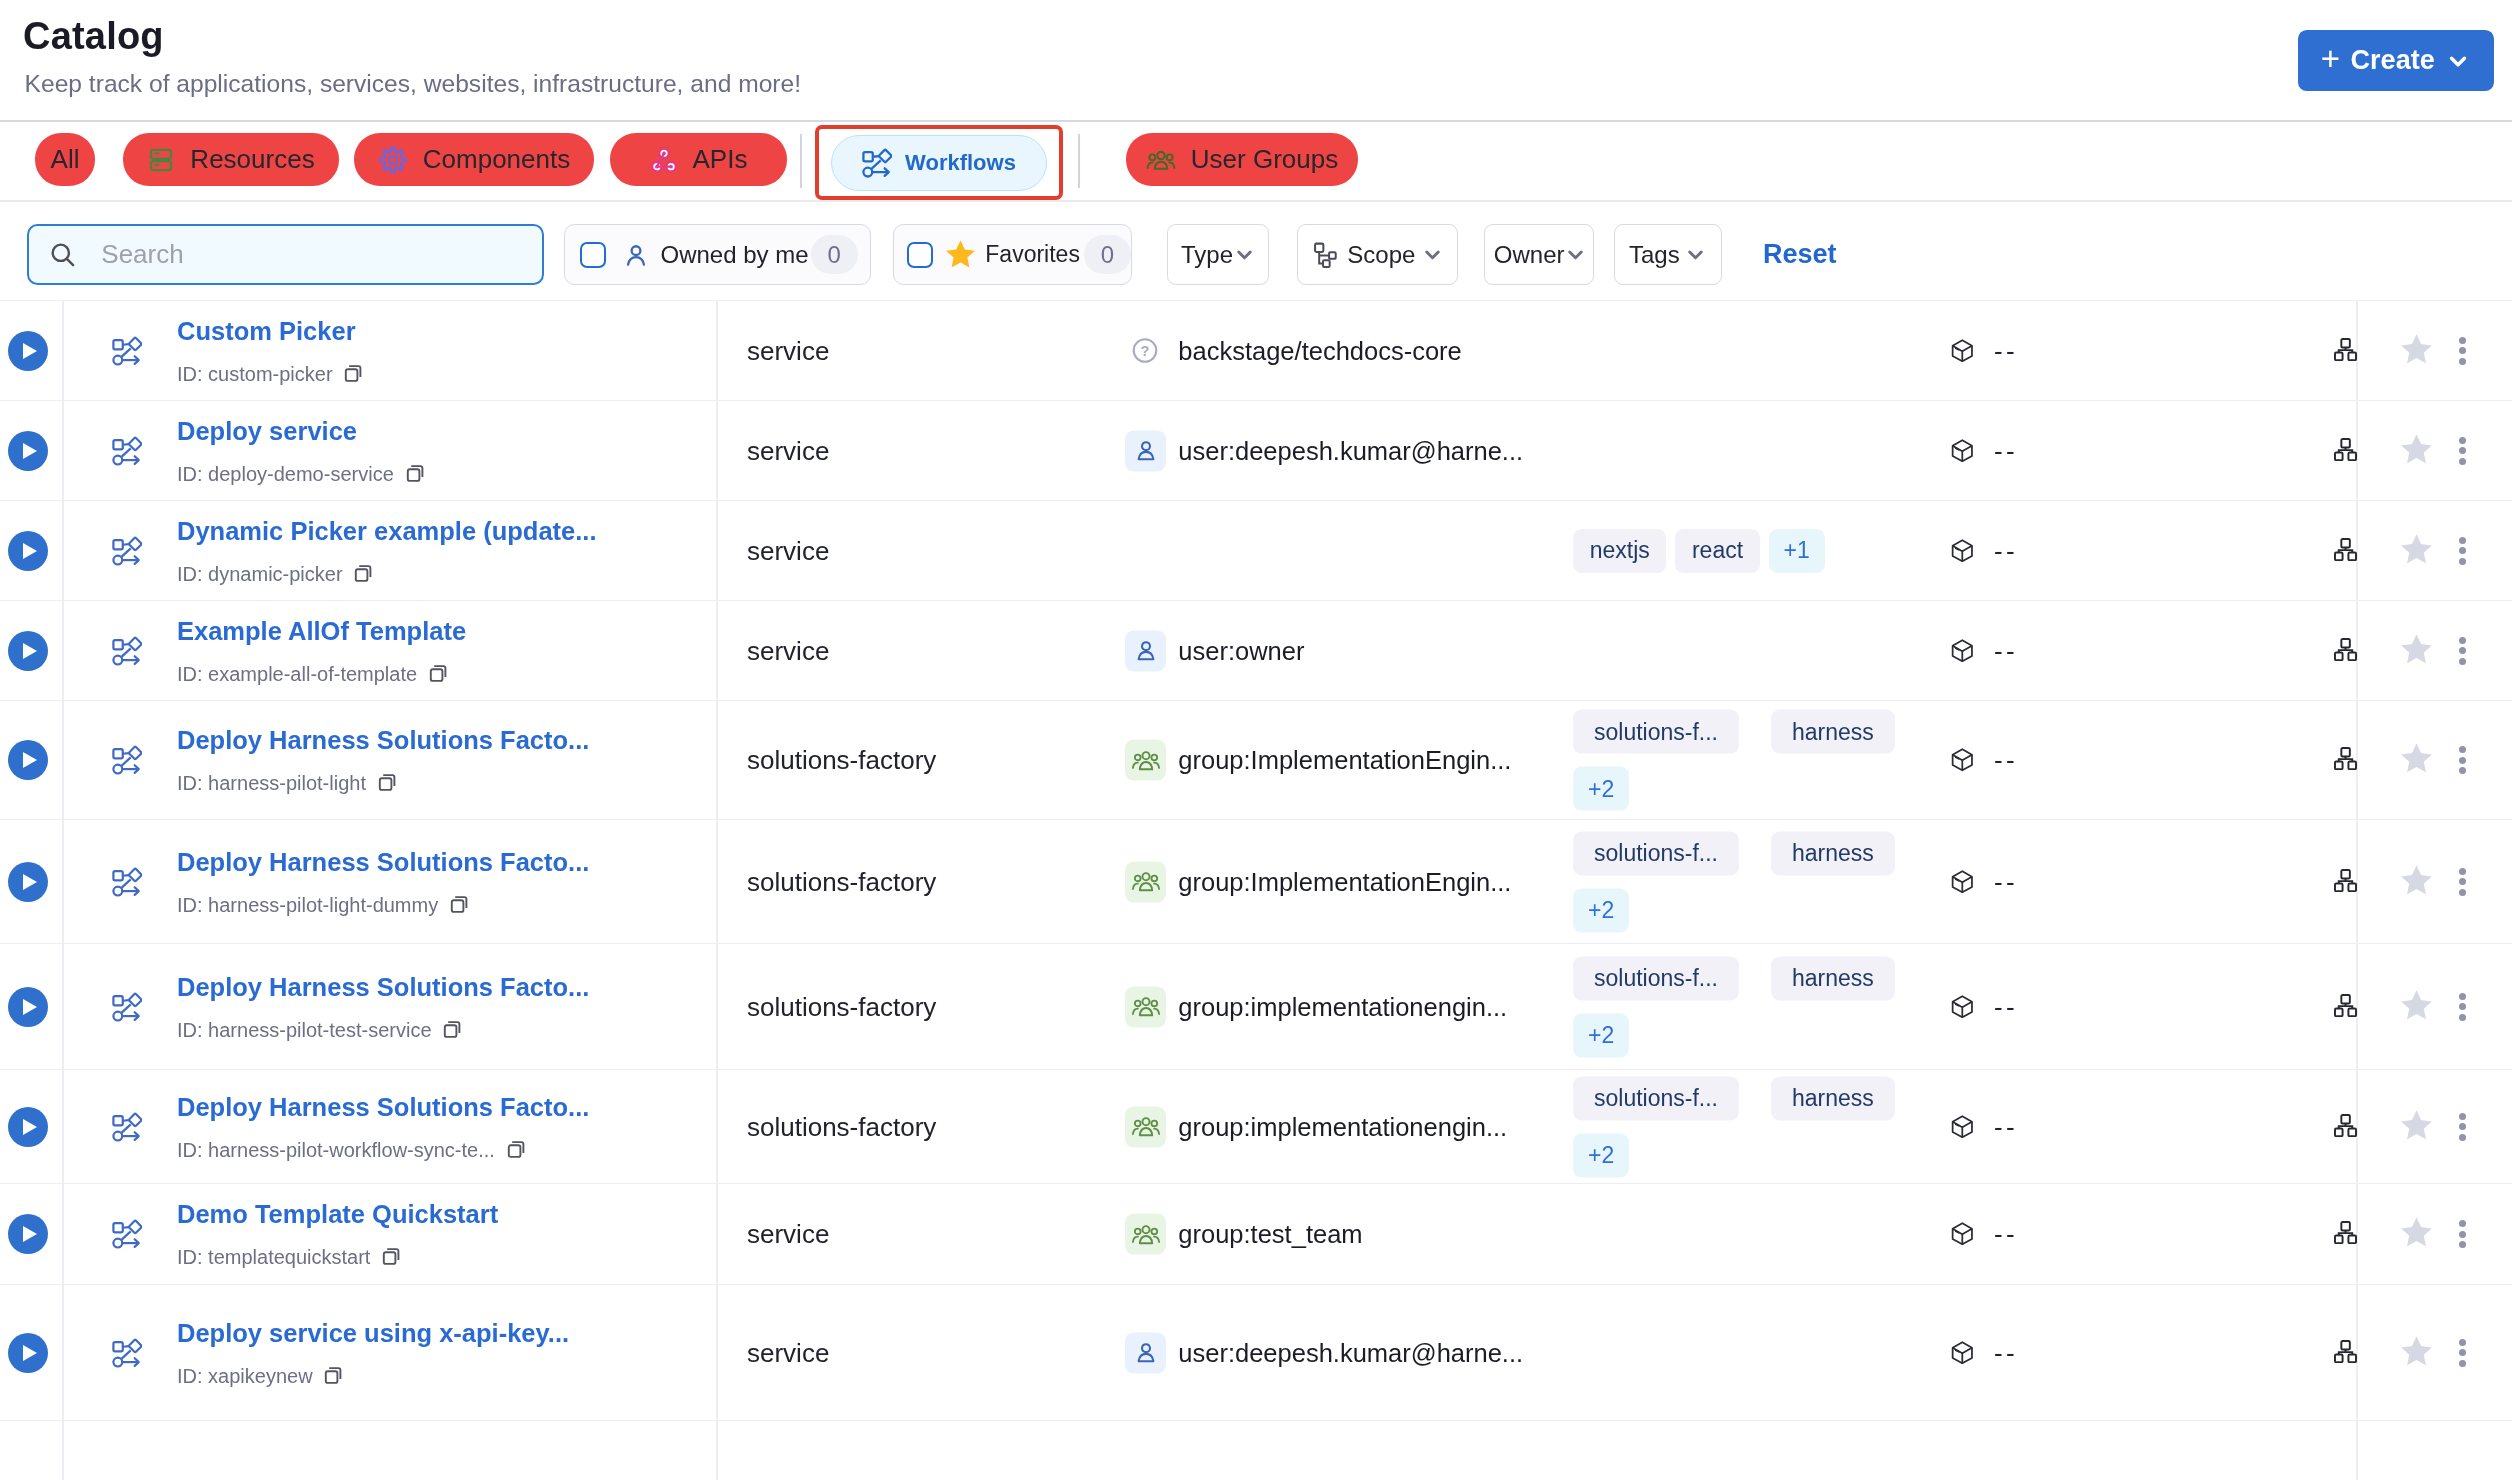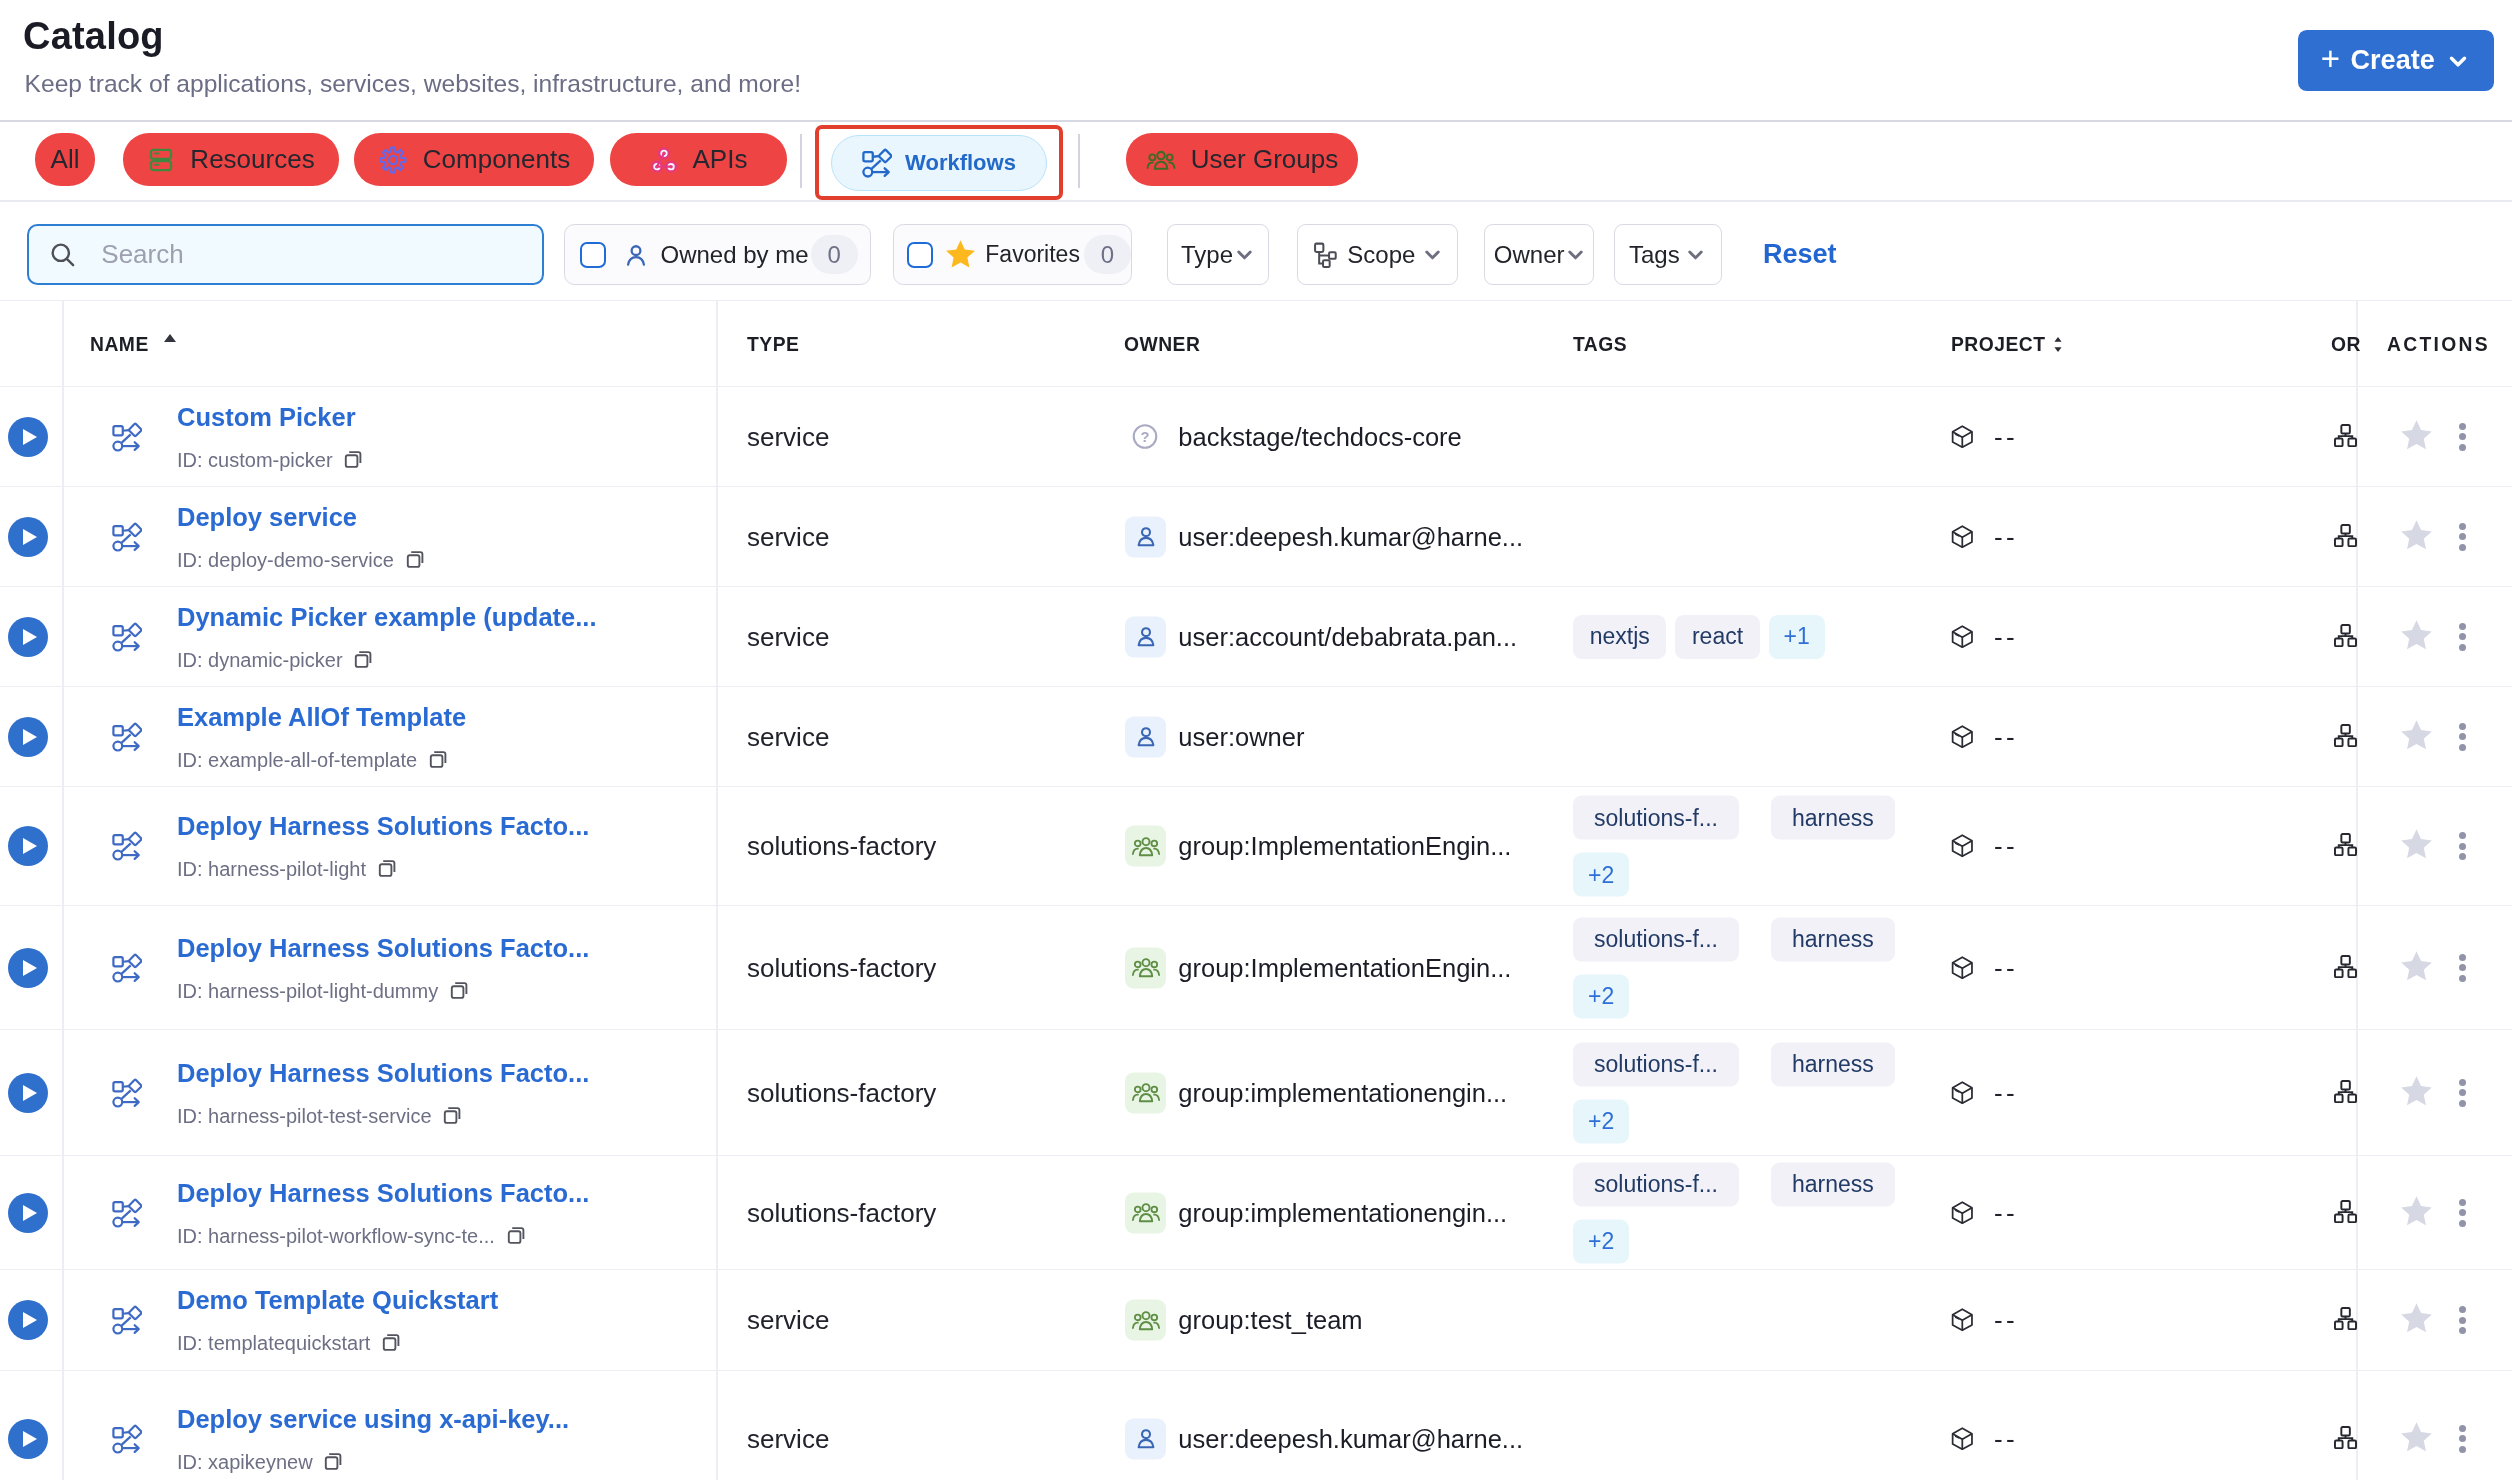--- a/index.html
+++ b/index.html
@@ -199,34 +199,20 @@
           <path d="M6 9.5 L12 15.5 L18 9.5" stroke="#6d6f80" stroke-width="3" stroke-linecap="round" stroke-linejoin="round"></path>
         </svg>
       </div>
     <div class="reset">Reset</div>
   </div>
 
   <div class="table">
     <div class="vline" style="left:62px;"></div>
     <div class="vline" style="left:716px;"></div>
     <div class="vline" style="left:2356px;"></div>
-    <div class="thead">
-      <span style="left:90px;">NAME</span>
-        <span class="sorta"></span>
-      <span style="left:747px;">TYPE</span>
-      <span style="left:1124px;">OWNER</span>
-      <span style="left:1573px;">TAGS</span>
-      <span style="left:1951px;">PROJECT</span>
-      <span style="left:2050px; top:32px;"><svg width="16" height="23" viewBox="0 0 18 26" fill="none">
-            <path d="M9 4.5 L13 10 L5 10 Z" fill="#2a2b33"></path>
-            <path d="M9 21.5 L5 16 L13 16 Z" fill="#2a2b33"></path>
-          </svg></span>
-      <span style="left:2331px;">OR</span>
-      <span style="left:2387px; letter-spacing:2.3px;">ACTIONS</span>
-    </div>
 <div class="trow" style="height:100px">
         <div class="playw">
           <div class="play">
             <div class="ptri"></div>
           </div>
         </div>
         <div class="wfic"><svg width="30" height="30" viewBox="0 0 34 34" fill="none">
             <rect x="1.6" y="4.6" width="10.6" height="10.6" rx="1.8" stroke="#3f6ac4" stroke-width="2.5"></rect>
             <rect x="21" y="3.7" width="10.6" height="10.6" rx="1.2" transform="rotate(45 26.3 9)" stroke="#3f6ac4" stroke-width="2.5"></rect>
             <line x1="12.4" y1="9.9" x2="18.9" y2="9.2" stroke="#3f6ac4" stroke-width="2.5"></line>
@@ -354,29 +340,20 @@
         <div class="namec">
           <div class="nm">Dynamic Picker example (update...</div>
           <div class="idl">ID: dynamic-picker<span class="cpy">
               <svg width="24" height="24" viewBox="0 0 24 24" fill="none">
                 <rect x="4.8" y="7.8" width="11.6" height="11.6" rx="2" stroke="#53545e" stroke-width="1.9"></rect>
                 <path d="M8.2 4.6 L17.4 4.6 C18.5 4.6 19.4 5.5 19.4 6.6 L19.4 15.4" stroke="#53545e" stroke-width="1.9" fill="none"></path>
               </svg>
             </span></div>
         </div>
         <div class="typec">service</div>
-        <div class="ownc">
-          <span class="obg obg-b">
-            <svg width="26" height="26" viewBox="0 0 30 30" fill="none">
-              <circle cx="15" cy="10" r="4.6" stroke="#3a67b5" stroke-width="2.4"></circle>
-              <path d="M6.5 25 C7.5 18.5 11 16.6 15 16.6 C19 16.6 22.5 18.5 23.5 25 Z" stroke="#3a67b5" stroke-width="2.4" stroke-linejoin="round"></path>
-            </svg>
-          </span>
-          <span class="otx">user:account/debabrata.pan...</span>
-        </div>
         <div class="tagc one">
           <span class="chip">nextjs</span>
           <span class="chip">react</span>
           <span class="chip plus">+1</span>
         </div>
         <div class="projc">
           <svg width="24.6" height="24.6" viewBox="0 0 28 28" fill="none">
             <path d="M14 2 L25 8.2 L25 19.8 L14 26 L3 19.8 L3 8.2 Z" stroke="#2b2c34" stroke-width="2" stroke-linejoin="round"></path>
 <path d="M3 8.2 L14 14.4 L25 8.2" stroke="#2b2c34" stroke-width="2" stroke-linejoin="round"></path>
 <path d="M14 14.4 L14 26" stroke="#2b2c34" stroke-width="2"></path>

